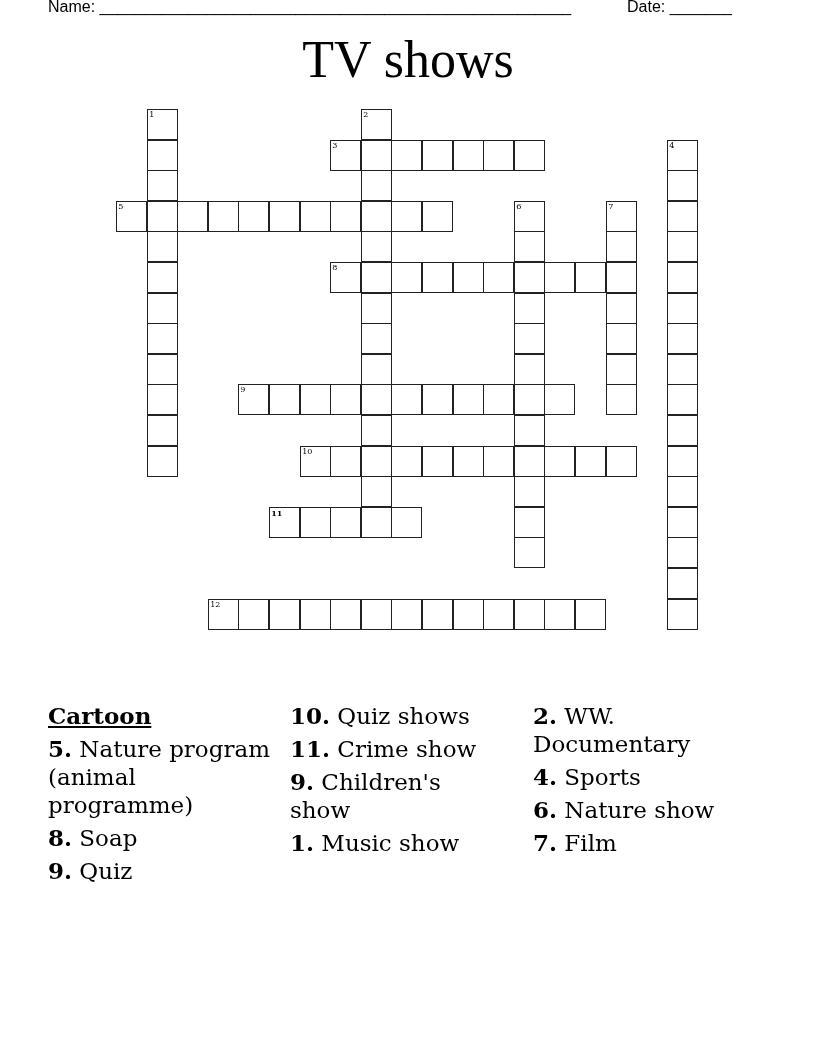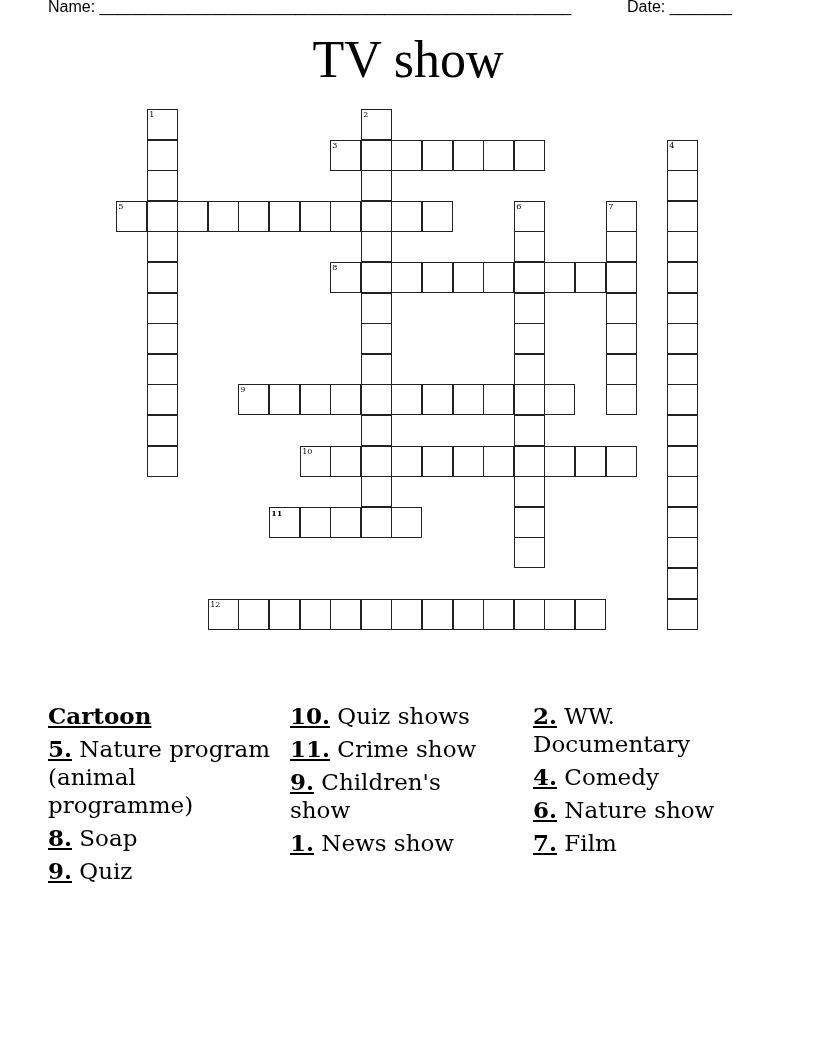--- a/index.html
+++ b/index.html
@@ -4,29 +4,29 @@
 <style>
   html,body{margin:0;padding:0;background:#fff;}
   body{width:816px;height:1056px;position:relative;overflow:hidden;font-family:"Liberation Serif",serif;color:#000;}
   .hdr{position:absolute;top:-2px;font-family:"Liberation Sans",sans-serif;font-size:16px;}
   .title{position:absolute;top:30px;left:0;width:816px;text-align:center;font-family:"Liberation Serif",serif;font-size:52px;}
   #grid{position:absolute;left:0;top:0;}
   .cell{position:absolute;width:29px;height:29px;border:1.6px solid #222;box-sizing:content-box;background:#fff;margin-left:-0.8px;margin-top:-0.8px;}
   .num{position:absolute;top:1px;left:1px;font-size:8px;font-family:"DejaVu Serif",serif;line-height:1;}
   .clues{position:absolute;top:702px;font-family:"DejaVu Serif",serif;font-size:23px;line-height:28px;width:235px;}
   .clue{margin:0 0 5px 0;}
-  .clue b{font-weight:bold;text-decoration:underline;}
+  .clue b{font-weight:bold;}
   .sec{font-weight:bold;text-decoration:underline;margin-bottom:5px;}
 </style>
 </head>
 <body>
 
 <div class="hdr" style="left:48px;">Name: _____________________________________________________</div>
 <div class="hdr" style="left:627px;">Date: _______</div>
-<div class="title">TV show</div>
+<div class="title">TV shows</div>
 
 <div id="grid">
     <div class="cell" style="left: 148px; top: 110px;">
       <span class="num">1</span>
     </div>
     <div class="cell" style="left: 148px; top: 141px;"></div>
     <div class="cell" style="left: 148px; top: 171px;"></div>
     <div class="cell" style="left: 148px; top: 202px;"></div>
     <div class="cell" style="left: 148px; top: 232px;"></div>
     <div class="cell" style="left: 148px; top: 263px;"></div>
@@ -170,21 +170,21 @@
   <div class="sec">Cartoon</div>
   <div class="clue"><b>5.</b> <span>Nature program (animal programme)</span></div>
   <div class="clue"><b>8.</b> <span>Soap</span></div>
   <div class="clue"><b>9.</b> <span>Quiz</span></div>
 </div>
 
 <div class="clues" style="left:290px;">
   <div class="clue"><b>10.</b> <span>Quiz shows</span></div>
   <div class="clue"><b>11.</b> <span>Crime show</span></div>
   <div class="clue" style="width:190px;"><b>9.</b> <span>Children's show</span></div>
-  <div class="clue"><b>1.</b> <span>News show</span></div>
+  <div class="clue"><b>1.</b> <span>Music show</span></div>
 </div>
 
 <div class="clues" style="left:533px;">
   <div class="clue" style="width:190px;"><b>2.</b> <span>WW. Documentary</span></div>
-  <div class="clue"><b>4.</b> <span>Comedy</span></div>
+  <div class="clue"><b>4.</b> <span>Sports</span></div>
   <div class="clue"><b>6.</b> <span>Nature show</span></div>
   <div class="clue"><b>7.</b> <span>Film</span></div>
 </div>
 
 </body></html>

